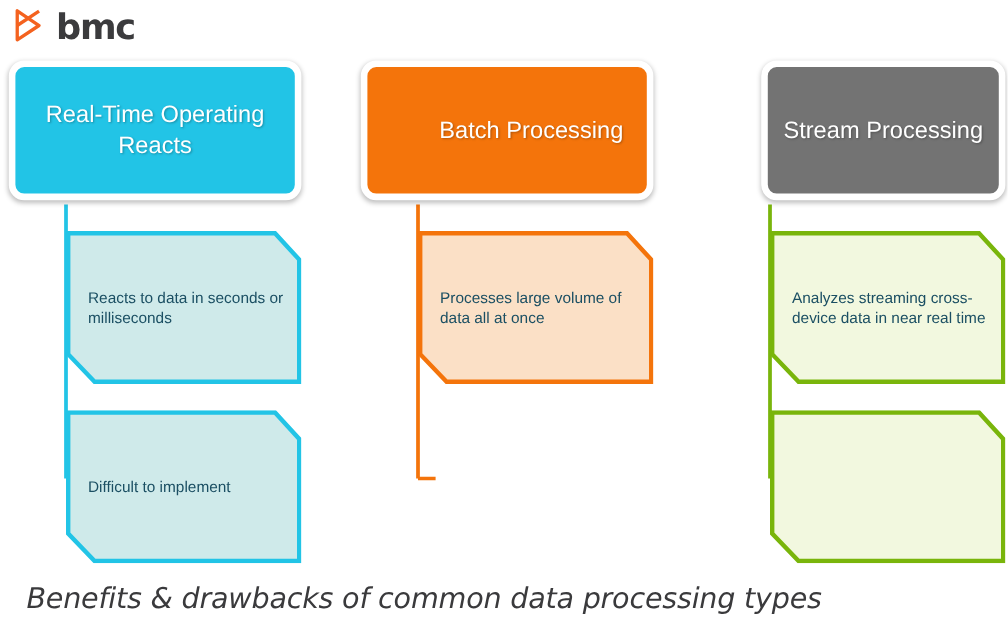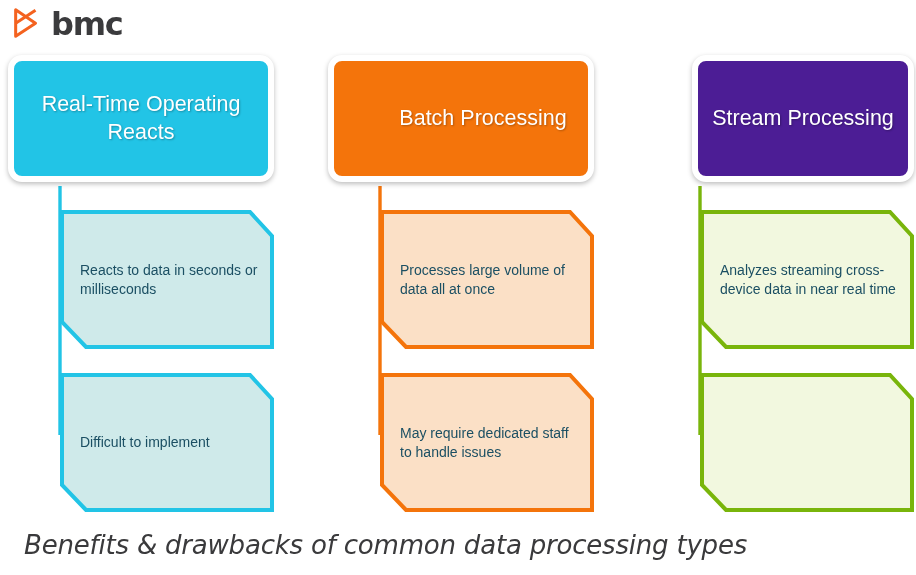--- a/index.html
+++ b/index.html
@@ -166,30 +166,24 @@
       <path d="M52 4 L52 253" stroke="#F4740B" stroke-width="3.4" fill="none"></path>
       <path d="M52 98 L68 98" stroke="#F4740B" stroke-width="3.4" fill="none"></path>
       <path d="M52 253 L68 253" stroke="#F4740B" stroke-width="3.4" fill="none"></path>
     </svg>
     <div class="sub-wrap s0">
       <svg class="sub-svg" viewBox="0 0 214 139" preserveAspectRatio="none">
         <polygon points="2,2 190,2 212,26 212,137 26,137 2,112" fill="#FBE0C6" stroke="#F4740B" stroke-width="4"></polygon>
       </svg>
       <div class="sub-text" style="color: rgb(27, 79, 99);">Processes large volume of data all at once</div>
     </div>
-    <div class="sub-wrap s1">
-      <svg class="sub-svg" viewBox="0 0 214 139" preserveAspectRatio="none">
-        <polygon points="2,2 190,2 212,26 212,137 26,137 2,112" fill="#FBE0C6" stroke="#F4740B" stroke-width="4"></polygon>
-      </svg>
-      <div class="sub-text" style="color: rgb(27, 79, 99);">May require dedicated staff to handle issues</div>
-    </div>
   </div>
 
   <div class="column" id="col-2">
-    <div class="header-card" style="background: #4c1d95; margin-left: 44px;">
+    <div class="header-card" style="background: #737373; margin-left: 44px;">
       <span class="title">Stream Processing</span>
     </div>
     <svg class="connectors" viewBox="0 0 266 330">
       <path d="M52 4 L52 253" stroke="#79B50B" stroke-width="3.4" fill="none"></path>
       <path d="M52 98 L68 98" stroke="#79B50B" stroke-width="3.4" fill="none"></path>
       <path d="M52 253 L68 253" stroke="#79B50B" stroke-width="3.4" fill="none"></path>
     </svg>
     <div class="sub-wrap s0">
       <svg class="sub-svg" viewBox="0 0 214 139" preserveAspectRatio="none">
         <polygon points="2,2 190,2 212,26 212,137 26,137 2,112" fill="#F2F8DF" stroke="#79B50B" stroke-width="4"></polygon>

